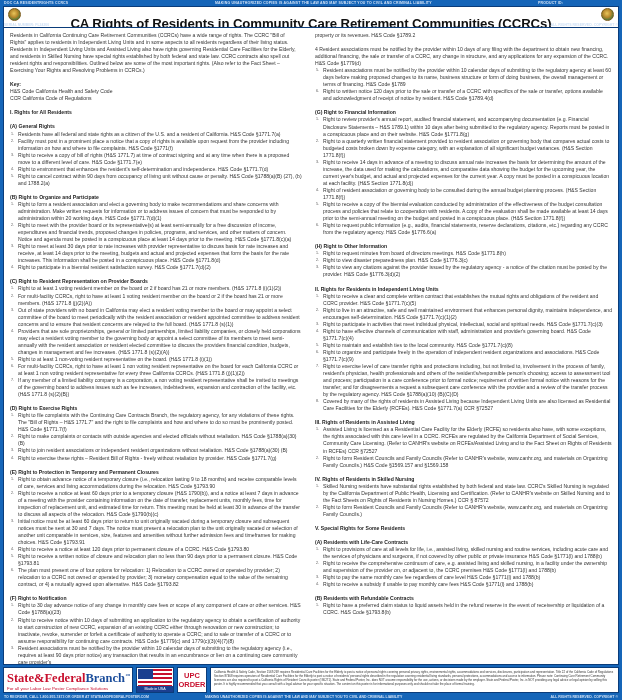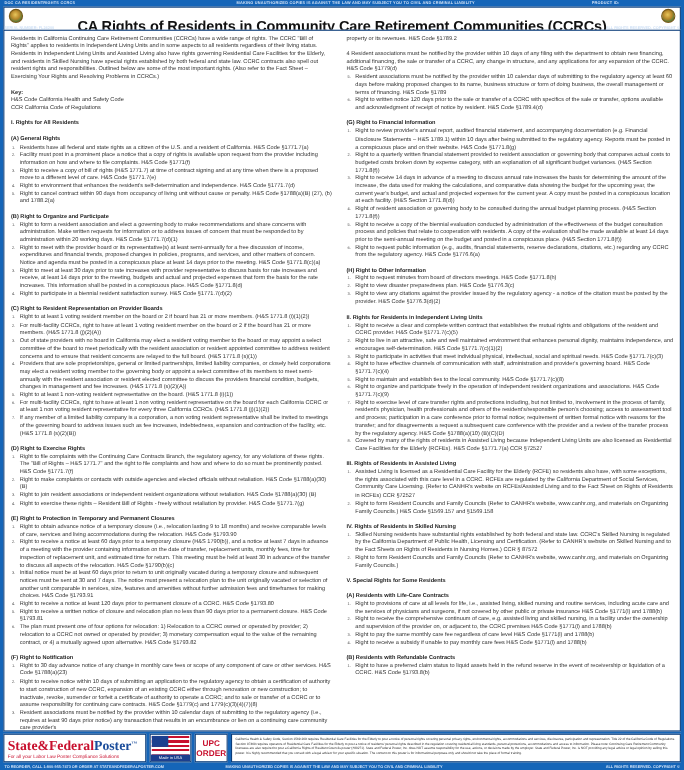--- a/index.html
+++ b/index.html
@@ -184,21 +184,21 @@
     <div class="gap"></div>
     <p class="sub-title">(B) Residents with Refundable Contracts</p>
     <ol>
       <li>Right to have a preferred claim status to liquid assets held in the refund reserve in the event of receivership or liquidation of a CCRC. H&amp;S Code §1793.8(b)</li>
     </ol>
   </div>
 </div>
 
 <div class="footer">
   <div class="logo">
-    <div class="brand"><span>State&amp;Federal</span><b>Poster</b><sup style="font-size:5px;color:#1b4d9b">™</sup></div>
+    <div class="brand"><span>State&amp;Federal</span><b>Branch</b><sup style="font-size:5px;color:#1b4d9b">™</sup></div>
     <div class="tag">For all your Labor Law Poster Compliance Solutions</div>
   </div>
   <div class="flag">
     <div class="stripes"></div>
     <div class="canton"></div>
     <div class="madein">Made in USA</div>
   </div>
   <div class="upc">
     <span>UPC</span>
     <span>ORDER</span>

